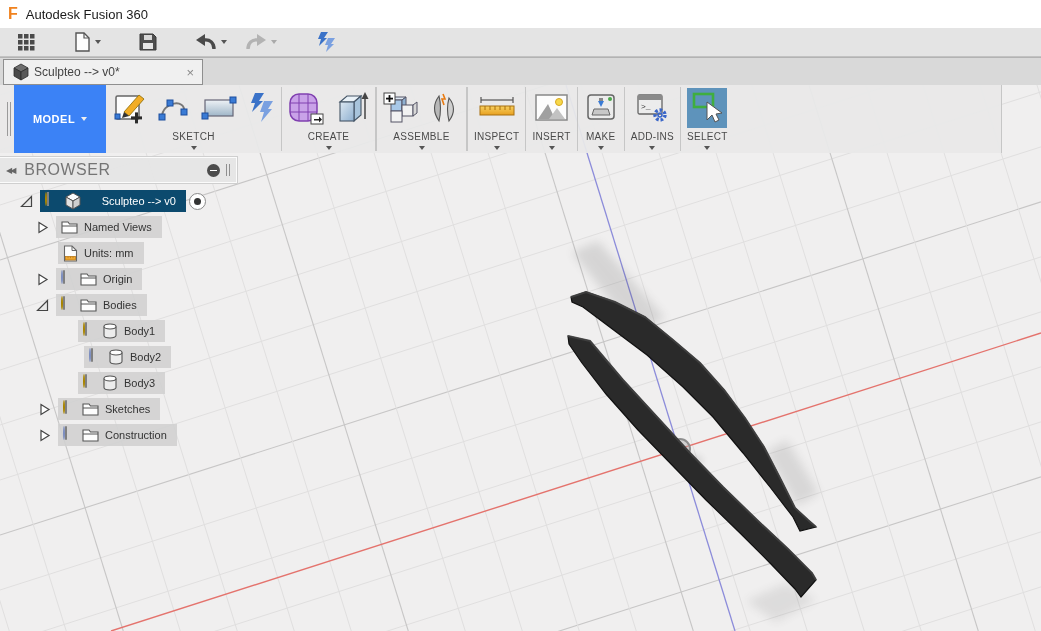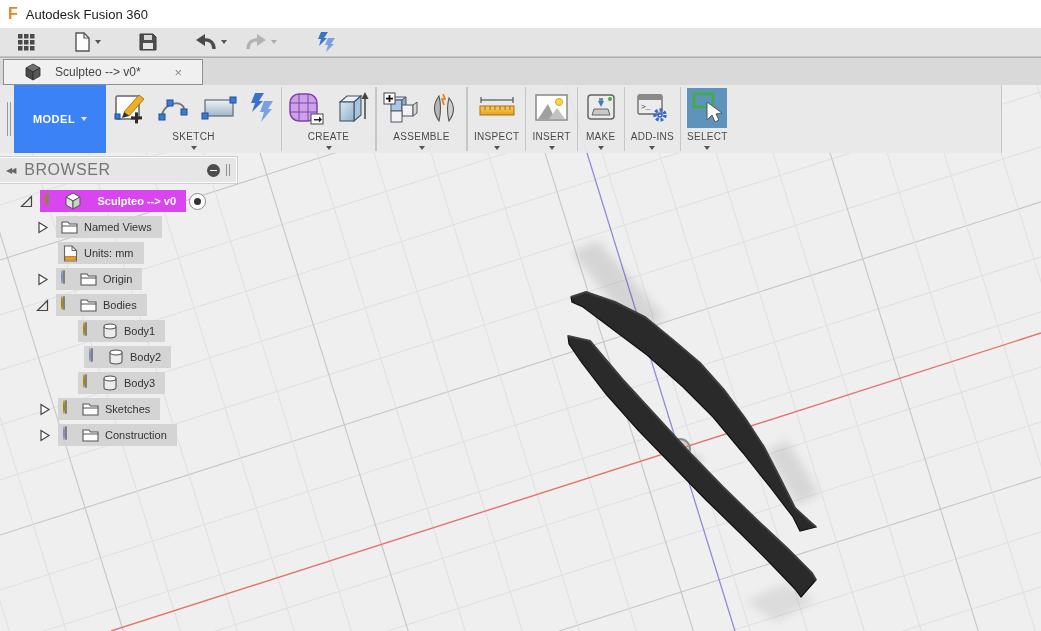--- a/index.html
+++ b/index.html
@@ -17,21 +17,21 @@
        border-bottom:1px solid #c2c2c2;box-sizing:border-box;display:flex;align-items:center;gap:6px;padding-left:12px;}
   .qbtn{display:flex;align-items:center;gap:4px;padding:2px 6px;}
   .caret{width:0;height:0;border-left:3.5px solid transparent;border-right:3.5px solid transparent;border-top:4.5px solid #555;}
   .caret.dim{border-top-color:#aaa;}
   .qsep{width:14px;}
 
   
   #tabbar{position:absolute;left:0;top:57px;width:1041px;height:28px;background:#d9d9d9;
           border-top:1px solid #b3b3b3;box-sizing:border-box;}
   #doc-tab{position:absolute;left:3px;top:1px;width:200px;height:26px;background:#f0f0f0;
-           border:1px solid #8f8f8f;box-sizing:border-box;display:flex;align-items:center;gap:13px;padding:0 20px;}
+           border:1px solid #8f8f8f;box-sizing:border-box;display:flex;align-items:center;gap:4px;padding:0 8px;}
   #doc-tab .tab-label{font-size:12px;color:#444;flex:1;}
   #doc-tab .tab-close{font-size:13px;color:#8a8a8a;line-height:1;}
 
   
   #viewport{position:absolute;left:0;top:85px;width:1041px;height:546px;background:#f0efef;}
   #vp{position:absolute;left:0;top:0;}
 
   
   #ribbon{position:absolute;left:0;top:85px;width:1002px;height:68px;
           background:rgba(233,233,233,0.94);border-right:1px solid #c6c6c6;
@@ -56,21 +56,21 @@
   #browser-header .collapse{font-size:8px;color:#666;letter-spacing:-2px;margin-right:10px;}
   #browser-header .btitle{font-size:16px;color:#757575;letter-spacing:.5px;flex:1;}
   .minus-circle{width:13px;height:13px;border-radius:50%;background:#4c4c4c;position:relative;margin-right:6px;}
   .minus-circle i{position:absolute;left:3px;top:6px;width:7px;height:1.5px;background:#fff;display:block;}
   .hgrip{display:flex;gap:2px;}
   .hgrip i{display:block;width:1px;height:12px;background:#8f8f8f;}
 
   .trow{position:absolute;display:flex;align-items:center;height:22px;}
   .pill{display:flex;align-items:center;gap:6px;height:22px;background:rgba(208,208,208,0.88);
         padding:0 10px 0 5px;font-size:11px;color:#333;}
-  .pill.selected{background:#d946ef;color:#fff;font-weight:bold;}
+  .pill.selected{background:#0c4a6e;color:#fff;font-weight:normal;}
   .expander{width:13px;height:13px;margin-right:7px;flex:0 0 auto;}
   .bulb{width:13px;height:17px;flex:0 0 auto;}
   .bulb .globe{width:11px;height:11px;border-radius:50%;box-sizing:border-box;border:1px solid #a98500;
                background:radial-gradient(circle at 35% 30%, #fff7c0, #f6c71f);margin:0 auto;}
   .bulb .base{width:5px;height:4px;background:#a8a8a8;border:1px solid #808080;margin:-1px auto 0;border-radius:1px;box-sizing:border-box;}
   .bulb.off .globe{border-color:#7d8ec0;background:radial-gradient(circle at 35% 30%, #f2f6ff, #b7c7ee);}
   .radio{width:15px;height:15px;border-radius:50%;background:#fff;border:1px solid #8a8a8a;
          display:flex;align-items:center;justify-content:center;margin-left:3px;flex:0 0 auto;}
   .radio i{width:7px;height:7px;border-radius:50%;background:#333;display:block;}
   .ticon{flex:0 0 auto;display:flex;}

